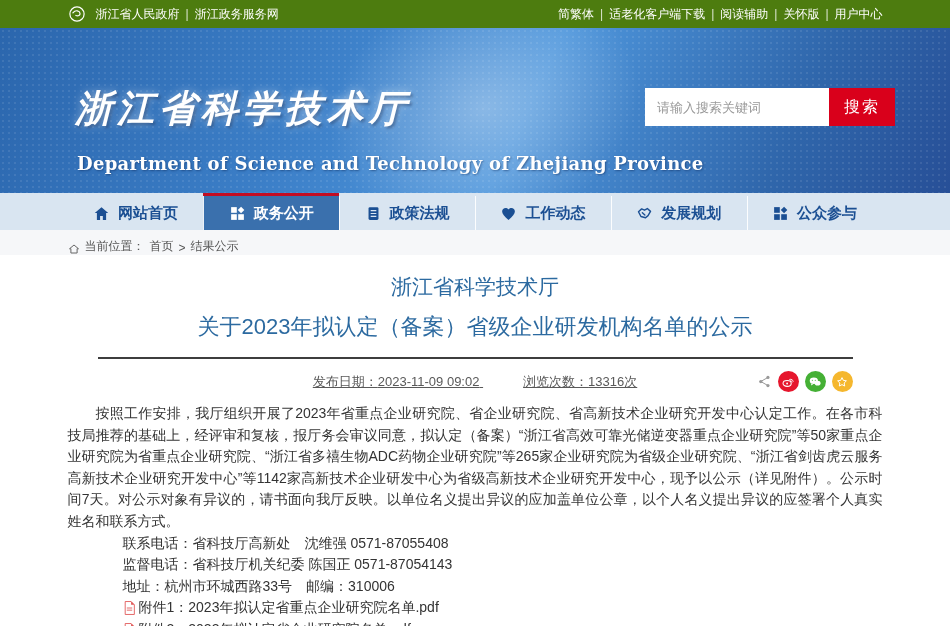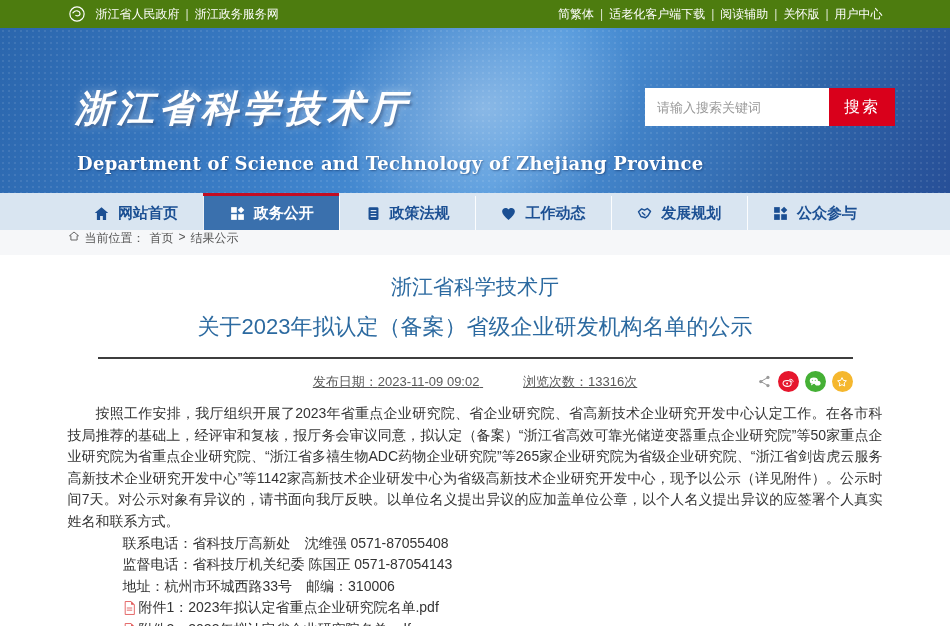--- a/index.html
+++ b/index.html
@@ -66,21 +66,21 @@
   }
   .nav-item + .nav-item::before {
     content:""; position:absolute; left:0; top:0; bottom:0; width:1px;
     background:rgba(255,255,255,.9);
   }
   .nav-item.active { background:#3a70ad; color:#fff; border-top-color:#c30d23; }
   .nav-item svg { width:17px; height:17px; flex:none; }
 
   
   .breadcrumb { background:#f6f7f9; height:25px; }
-  .breadcrumb .container { display:flex; align-items:flex-start; height:100%; gap:5px; font-size:12px; color:#555; }
+  .breadcrumb .container { display:flex; align-items:flex-end; height:100%; gap:5px; font-size:12px; color:#555; }
   .crumb-link { color:#555; cursor:pointer; }
 
   
   .content { background:#fff; padding-top:18px; }
   .title1 { text-align:center; color:#2c6aa0; font-size:21px; line-height:28px; }
   .title2 { text-align:center; color:#2c6aa0; font-size:22px; line-height:30px; margin-top:11px; }
   .rule { height:2px; background:#3d3d3d; margin:15px 30px 0; }
   .meta { position:relative; margin-top:11px; height:24px; line-height:24px; text-align:center; font-size:13px; color:#595959; }
   .meta-group { margin:0 20px;text-decoration:underline; }
   .share-box { position:absolute; right:30px; top:1px; display:flex; align-items:center; gap:6px; }

